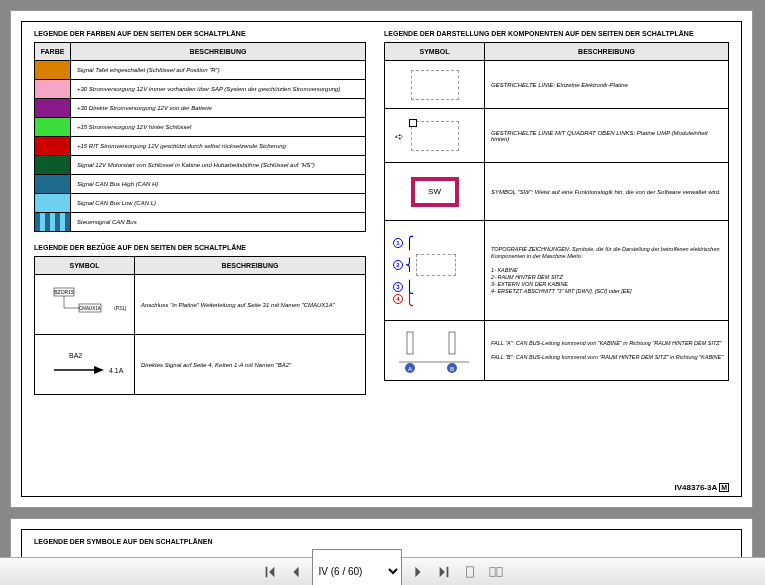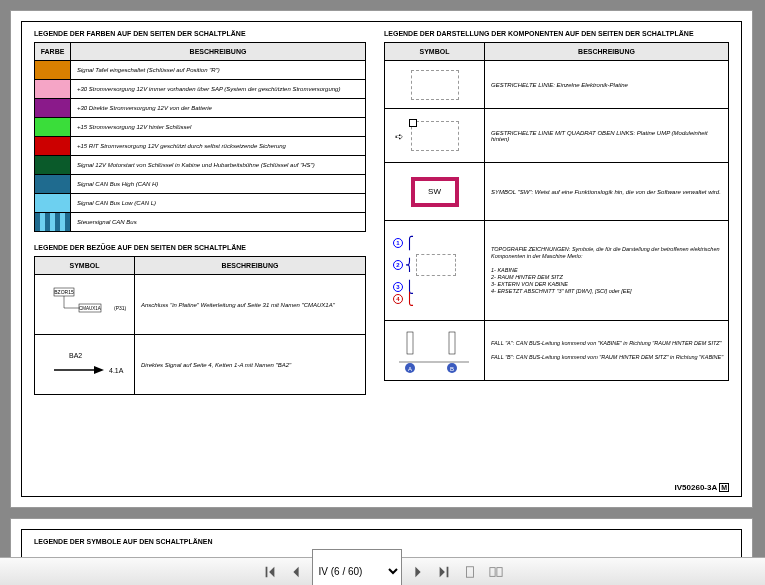--- a/index.html
+++ b/index.html
@@ -231,21 +231,21 @@
                     <td>
                       <div class="multi-desc"><i>FALL "A": CAN BUS-Leitung kommend von "KABINE" in Richtung "RAUM HINTER DEM SITZ"</i><br><br><i>FALL "B": CAN BUS-Leitung kommend vom "RAUM HINTER DEM SITZ" in Richtung "KABINE"</i></div>
                     </td>
                   </tr>
                 </tbody>
             </table>
           </div>
         </div>
         <div class="bottom-labels">
           <span>IV</span>
-          <span><span>50260-3A</span> <span style="border:1px solid #000;padding:0 1px;font-size:7px">M</span></span>
+          <span><span>48376-3A</span> <span style="border:1px solid #000;padding:0 1px;font-size:7px">M</span></span>
         </div>
       </div>
     </div>
 
     <div class="page2">
       <div class="page2-inner">
         <div class="section-title">LEGENDE DER SYMBOLE AUF DEN SCHALTPLÄNEN</div>
       </div>
     </div>
   </div>

